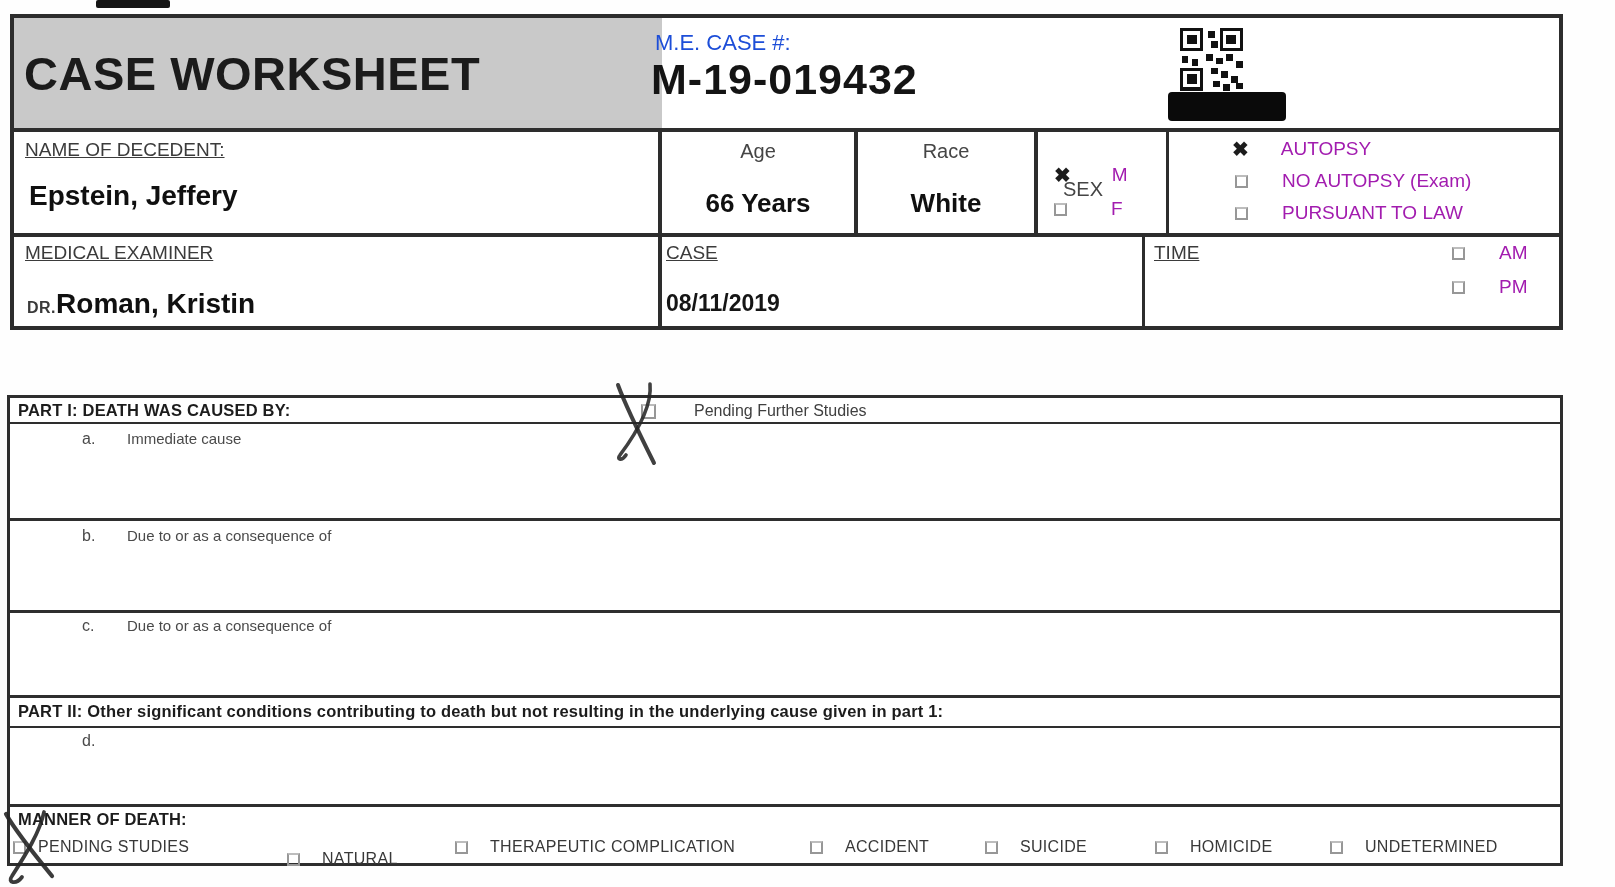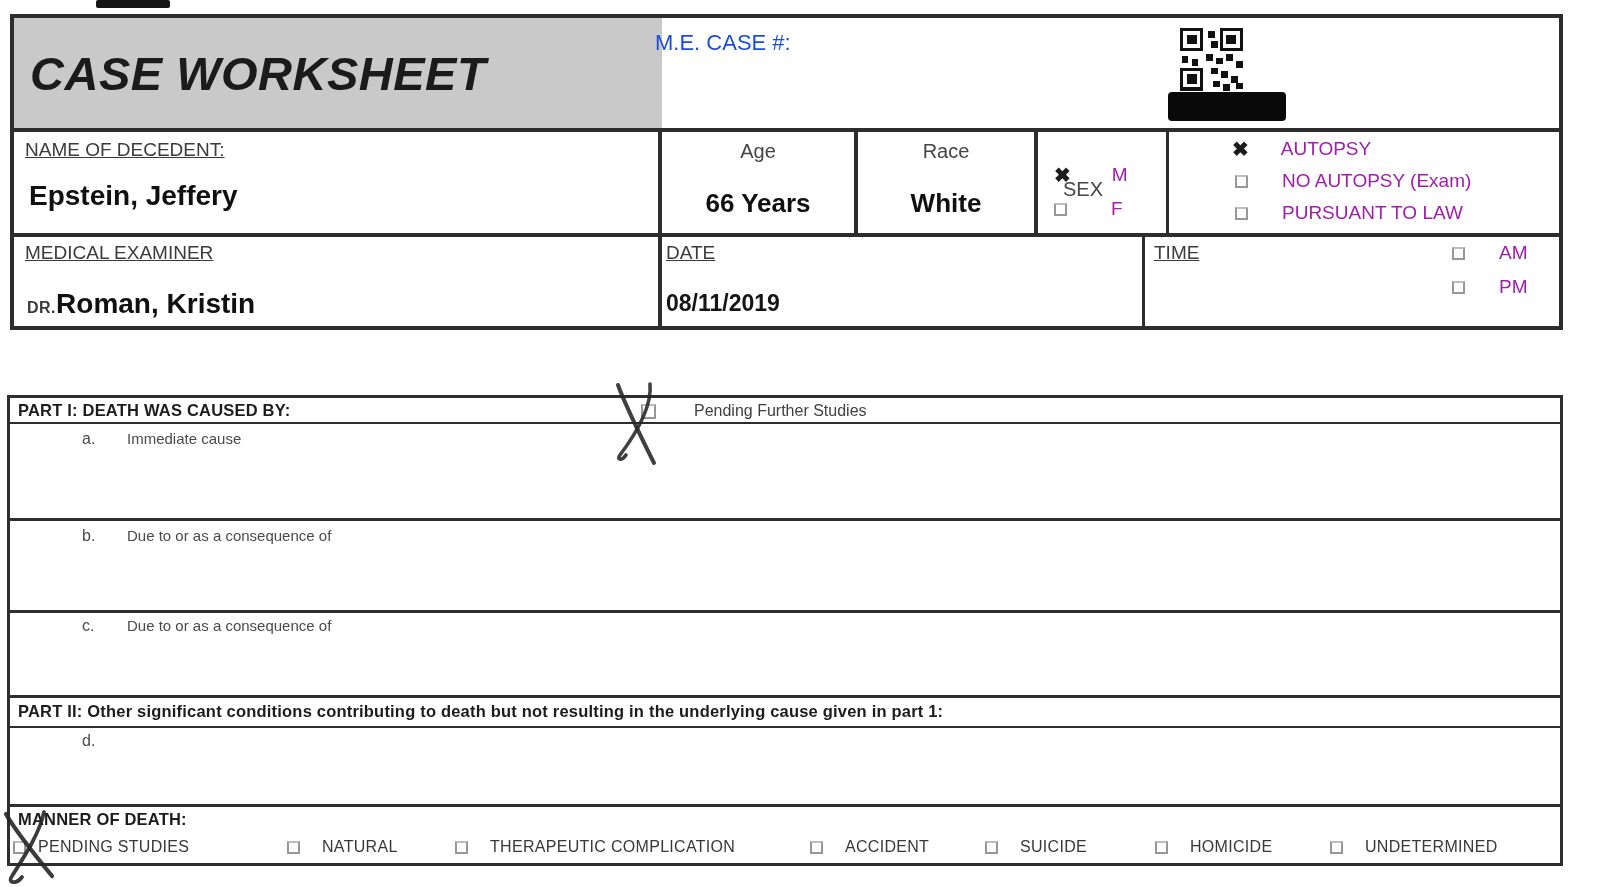--- a/index.html
+++ b/index.html
@@ -17,23 +17,22 @@
     border:4px solid #2d2d2d; background:#fff;
   }
   .hline { position:absolute; left:0; background:#2d2d2d; }
   .vline { position:absolute; top:0; background:#2d2d2d; }
 
   .title-cell {
     position:absolute; left:0; top:0; width:648px; height:110px;
     background:#c9c9c9; display:flex; align-items:center;
   }
   .title-cell .t {
-    padding-left:16px; font-size:47px; font-weight:700; color:#1b1b1b;
+    padding-left:10px; font-size:47px; font-weight:700; color:#1b1b1b;
     letter-spacing:0.5px;
-    font-style:italic;
   }
   .me-label { left:641px; top:12px; font-size:22px; color:#1d4ed8; }
   .me-number { left:637px; top:37px; font-size:43px; font-weight:700; color:#141414; letter-spacing:1px; }
 
   .redaction { position:absolute; left:1154px; top:74px; width:118px; height:29px; background:#0a0a0a; border-radius:4px; }
 
   .cell-label { font-size:19px; color:#3b3b3b;text-decoration:underline; }
   .cell-label-c { font-size:20px; color:#454545; }
   .big-val { font-size:28px; font-weight:700; color:#101010; }
   .mid-val { font-size:26px; font-weight:700; color:#101010; }
@@ -82,20 +81,21 @@
     <div class="vline" style="left:1020px; top:110px; height:109px; width:4px;"></div>
     <div class="vline" style="left:1152px; top:110px; height:109px; width:3px;"></div>
 
     <div class="vline" style="left:644px; top:215px; height:93px; width:4px;"></div>
     <div class="vline" style="left:1128px; top:215px; height:93px; width:3px;"></div>
 
     <div class="title-cell">
       <div class="t">CASE WORKSHEET</div>
     </div>
     <div class="abs me-label">M.E. CASE #:</div>
+    <div class="abs me-number">M-19-019432</div>
 
     <svg class="abs" style="left:1166px; top:9px;" width="86" height="68" viewBox="0 0 26 20" shape-rendering="crispEdges">
       <g fill="#111">
         <rect x="0" y="0" width="7" height="7"></rect>
           <rect x="12" y="0" width="7" height="7"></rect>
         <rect x="0" y="12" width="7" height="7"></rect>
       </g>
       <g fill="#fff">
         <rect x="1" y="1" width="5" height="5"></rect>
           <rect x="13" y="1" width="5" height="5"></rect>
@@ -153,21 +153,21 @@
     <div class="opt-row" style="left:1221px; top:184px;">
       <span class="cb"></span>
       <span class="lbl" style="margin-left:34px;">PURSUANT TO LAW</span>
     </div>
 
     <div class="abs cell-label" style="left:11px; top:224px;">MEDICAL EXAMINER</div>
     <div class="abs" style="left:13px; top:270px;">
       <span class="dr-prefix">DR.</span><span class="big-val">Roman, Kristin</span>
     </div>
 
-    <div class="abs cell-label" style="left:652px; top:224px;">DATE</div>
+    <div class="abs cell-label" style="left:652px; top:224px;">CASE</div>
     <div class="abs" style="left:652px; top:272px; font-size:23px; font-weight:700; color:#151515;">08/11/2019</div>
 
     <div class="abs cell-label" style="left:1140px; top:224px;">TIME</div>
     <div class="opt-row" style="left:1438px; top:224px;">
       <span class="cb"></span>
       <span class="lbl" style="margin-left:34px;">AM</span>
     </div>
     <div class="opt-row" style="left:1438px; top:258px;">
       <span class="cb"></span>
       <span class="lbl" style="margin-left:34px;">PM</span>
@@ -198,21 +198,21 @@
 
     <div class="abs sec-head" style="left:8px; top:304px;">PART II: Other significant conditions contributing to death but not resulting in the underlying cause given in part 1:</div>
     <div class="abs row-letter" style="left:72px; top:334px;">d.</div>
 
     <div class="abs sec-head" style="left:8px; top:412px;">MANNER OF DEATH:</div>
 
     <div class="opt-row" style="left:3px; top:440px;">
       <span class="cb"></span>
       <span class="manner-lbl" style="margin-left:12px;">PENDING STUDIES</span>
     </div>
-    <div class="opt-row" style="left:277px; top:440px;">
+    <div class="opt-row" style="left:277px; top:452px;">
       <span class="cb"></span>
       <span class="manner-lbl" style="margin-left:22px;">NATURAL</span>
     </div>
     <div class="opt-row" style="left:445px; top:440px;">
       <span class="cb"></span>
       <span class="manner-lbl" style="margin-left:22px;">THERAPEUTIC COMPLICATION</span>
     </div>
     <div class="opt-row" style="left:800px; top:440px;">
       <span class="cb"></span>
       <span class="manner-lbl" style="margin-left:22px;">ACCIDENT</span>

